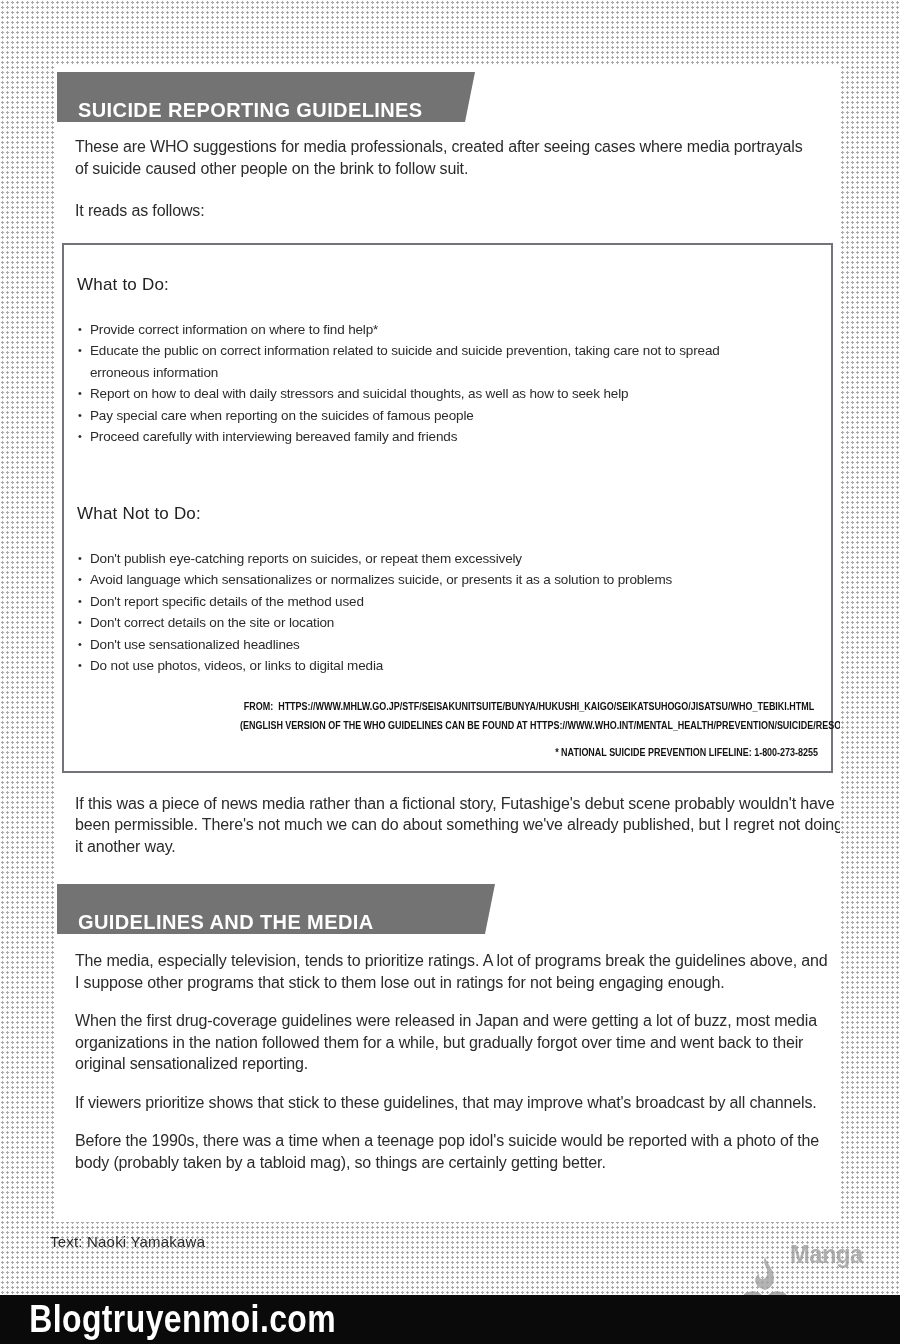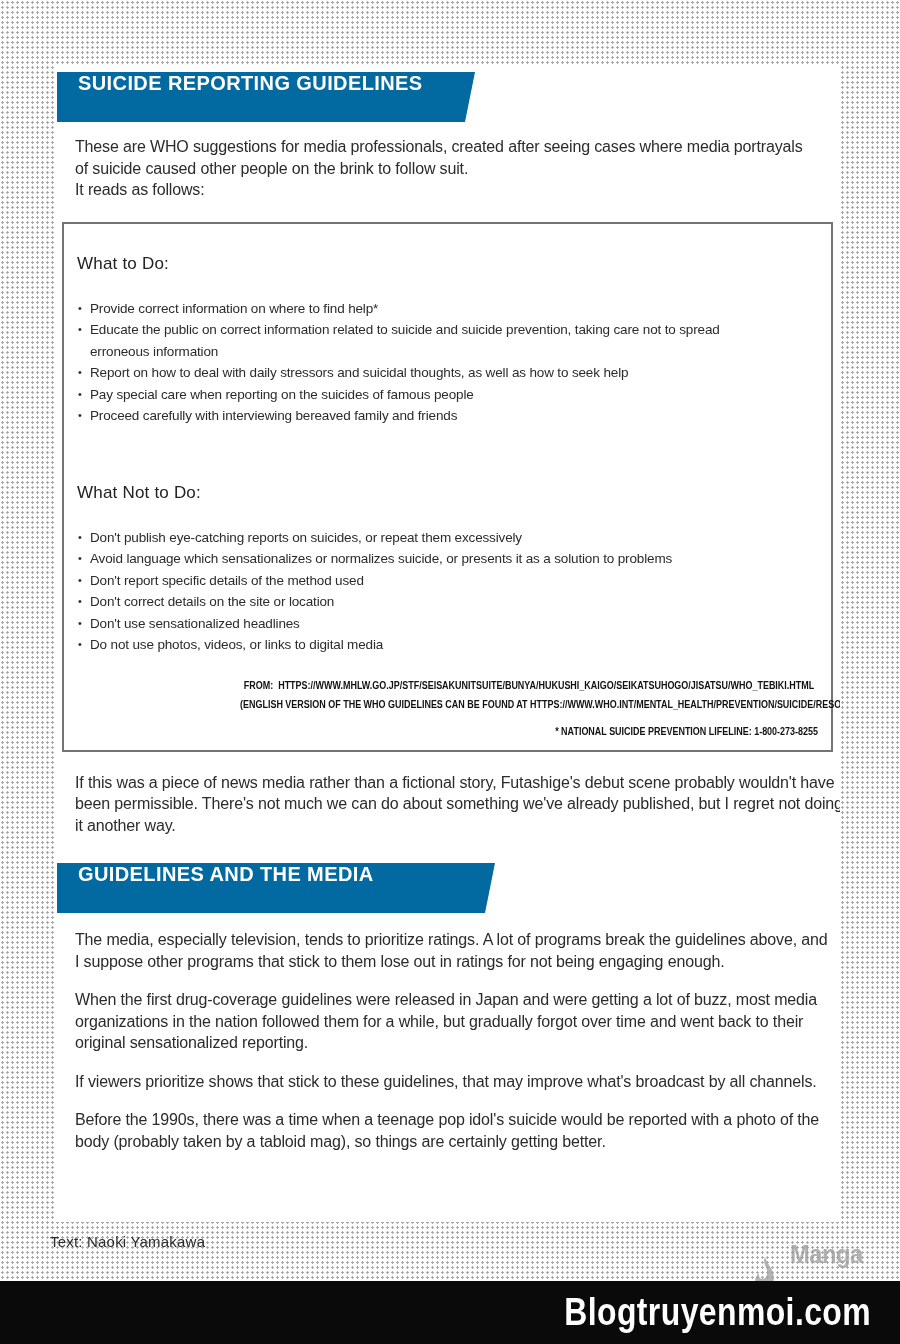--- a/index.html
+++ b/index.html
@@ -16,23 +16,23 @@
   
   .sheet {
     position:absolute; left:55px; top:65px;
     width:785px; height:1157px;
     background:#ffffff;
     overflow:hidden;
   }
 
   
   .banner {
-    background:#0369a1;
+    background:#737373;
     height:50px;
-    display:flex; align-items:flex-start;
+    display:flex; align-items:flex-end;
     padding-left:21px;
     clip-path:polygon(0 0, 100% 0, calc(100% - 10px) 100%, 0 100%);
   }
   .banner span {
     color:#ffffff;
     font-weight:bold;
     font-size:20px;
     letter-spacing:0.4px;
     white-space:pre;
   }
@@ -41,21 +41,21 @@
 
   .body-text {
     margin:0 20px;
     color:#2b2b2b;
     font-size:16px;
     letter-spacing:-0.15px;
     line-height:21.5px;
     white-space:pre;
   }
   .intro      { margin-top:14px; }
-  .lead-in    { }
+  .lead-in    { margin-top:21px; }
   .reflection { margin-top:20px; }
   .p-gap      { margin-top:17px; }
   .p-first    { margin-top:16px; }
 
   
   .guide-box {
     margin:21px 0 0 7px;
     width:771px;
     border:2px solid #73737c;
     padding:30px 13px 13px 13px;
@@ -130,23 +130,23 @@
     letter-spacing:-0.5px;
     transform:scaleX(0.95);
     transform-origin:0 50%;
     white-space:pre;
   }
   .wm-line2 { margin-left:8px; }
 
   
   .footer-bar {
     position:absolute; left:0; bottom:0;
-    width:900px; height:63px;
+    width:900px; height:49px;
     background:#0a0a0a;
-    display:flex; align-items:center; justify-content:flex-end;
+    display:flex; align-items:center; justify-content:flex-start;
   }
   .footer-bar span {
     color:#ffffff;
     font-weight:bold;
     font-size:38px;
     letter-spacing:0.5px;
     transform:scaleX(0.84);
     white-space:pre;
   }
 </style>

